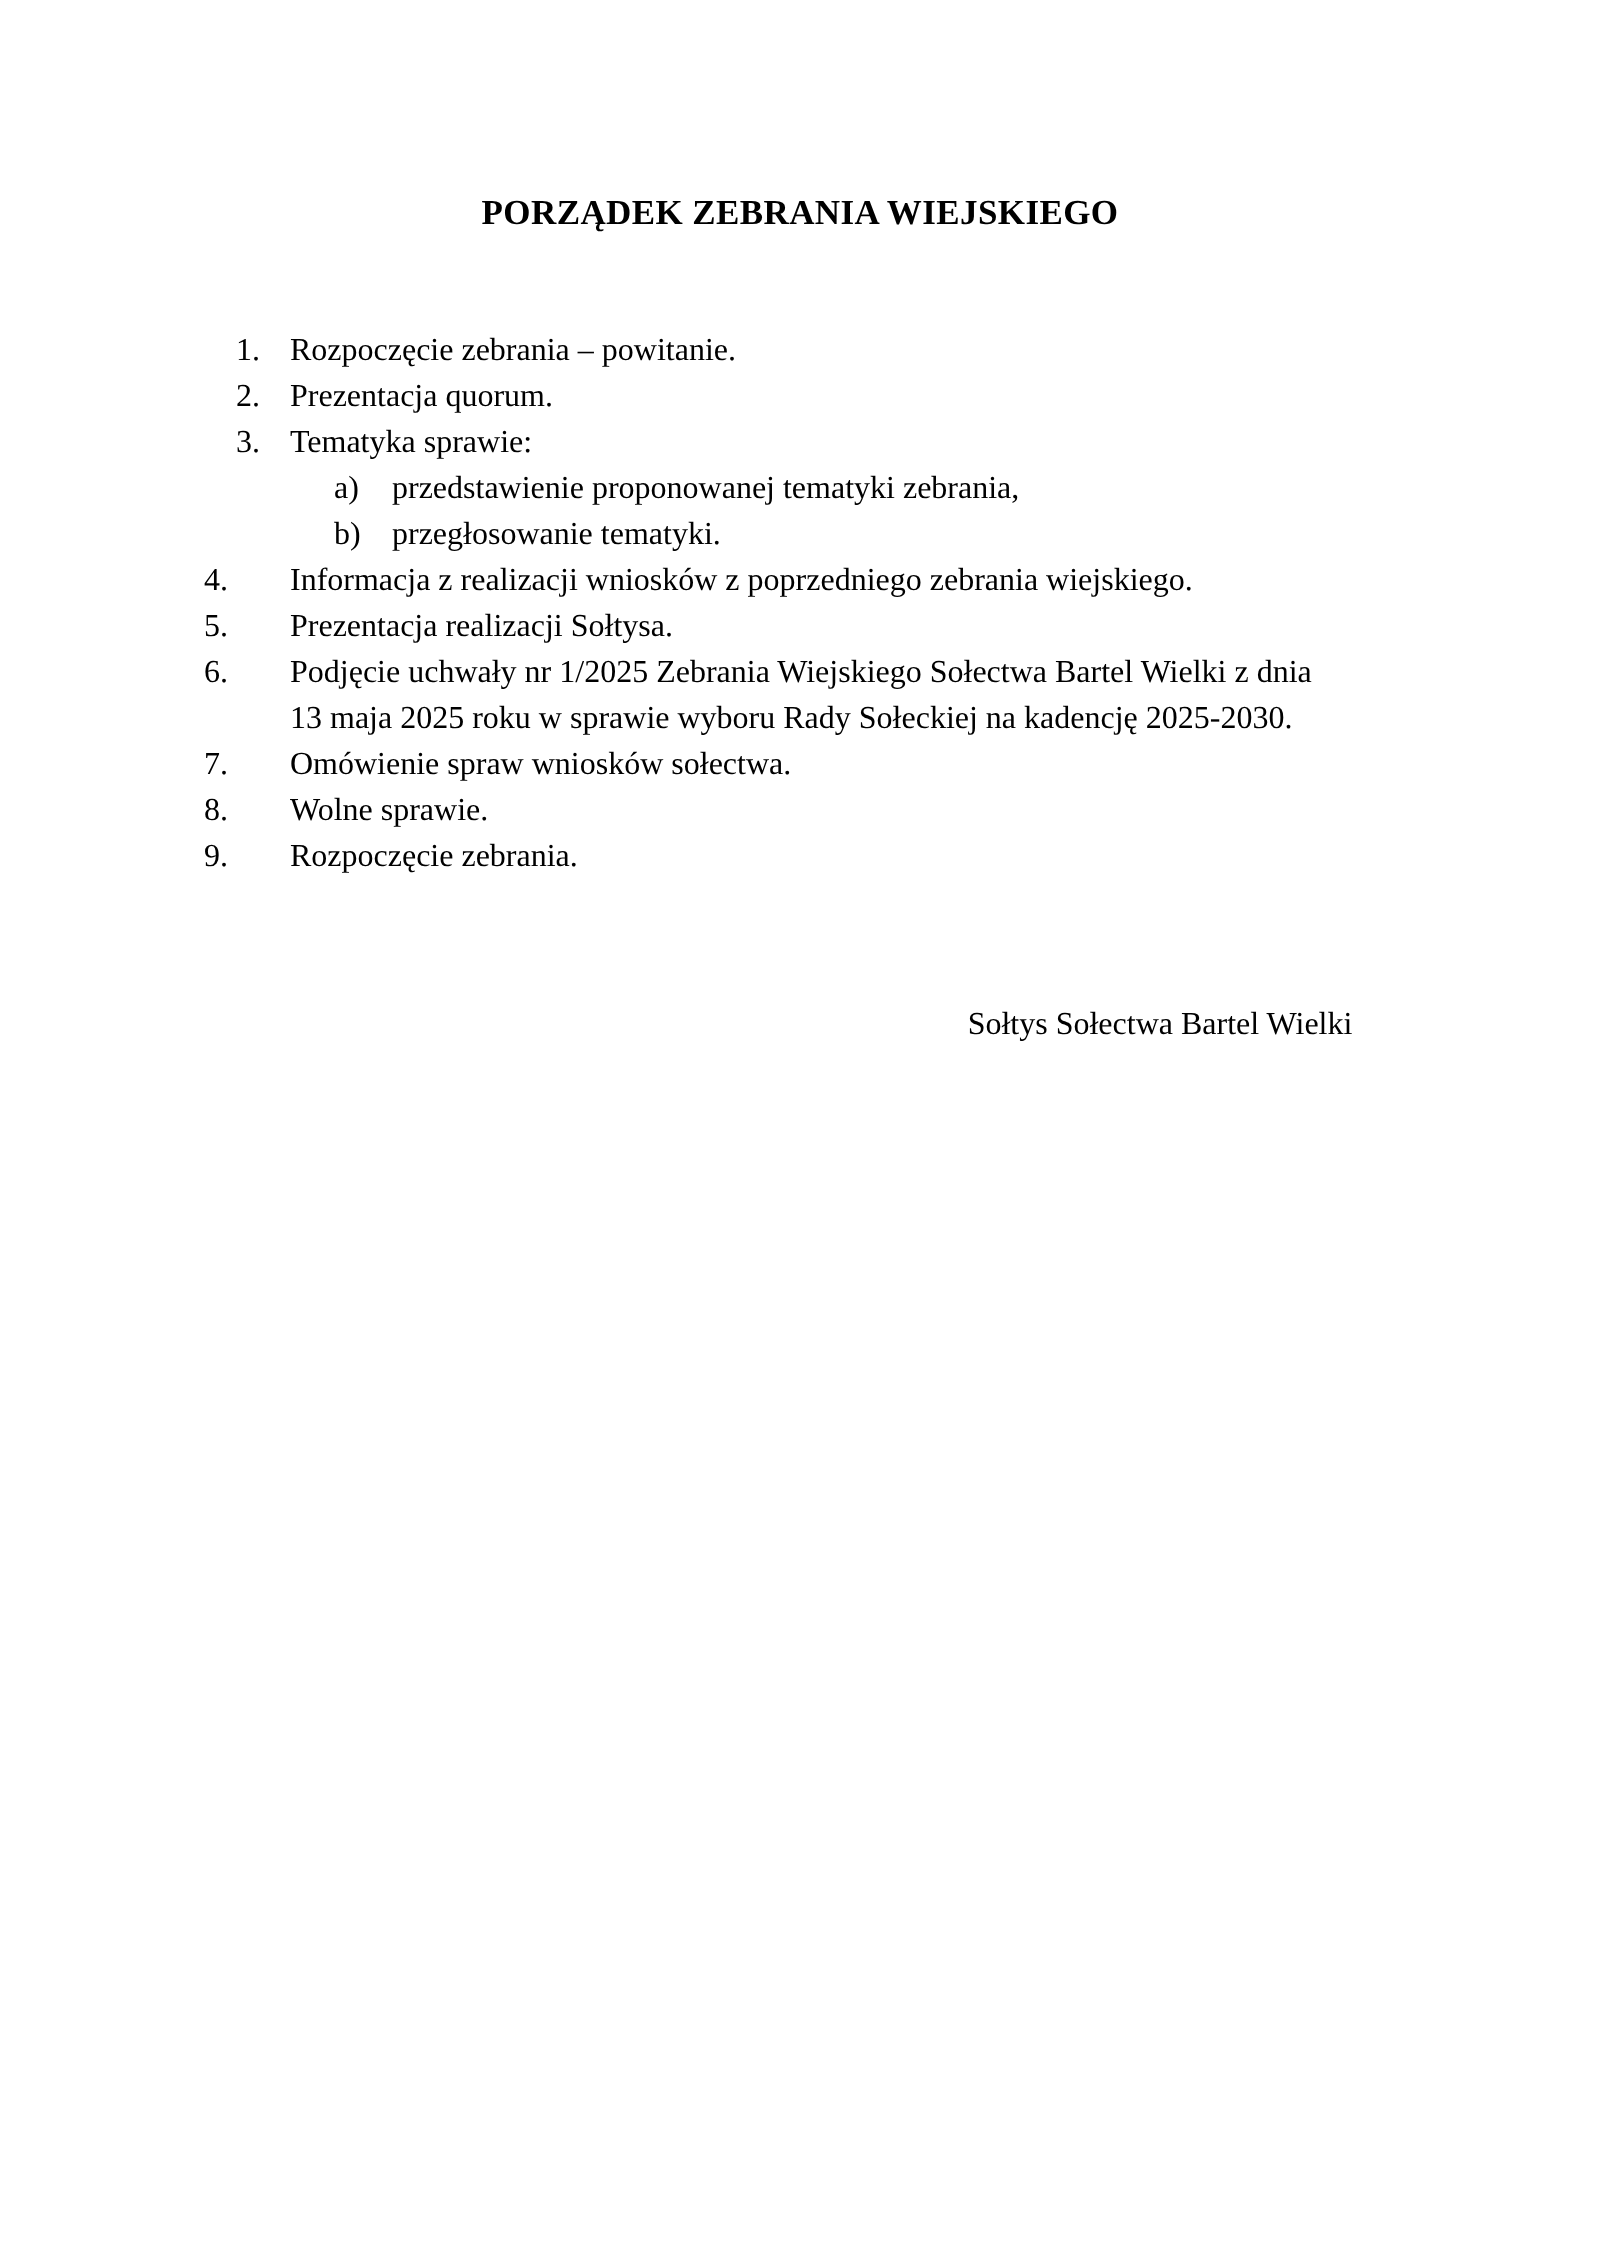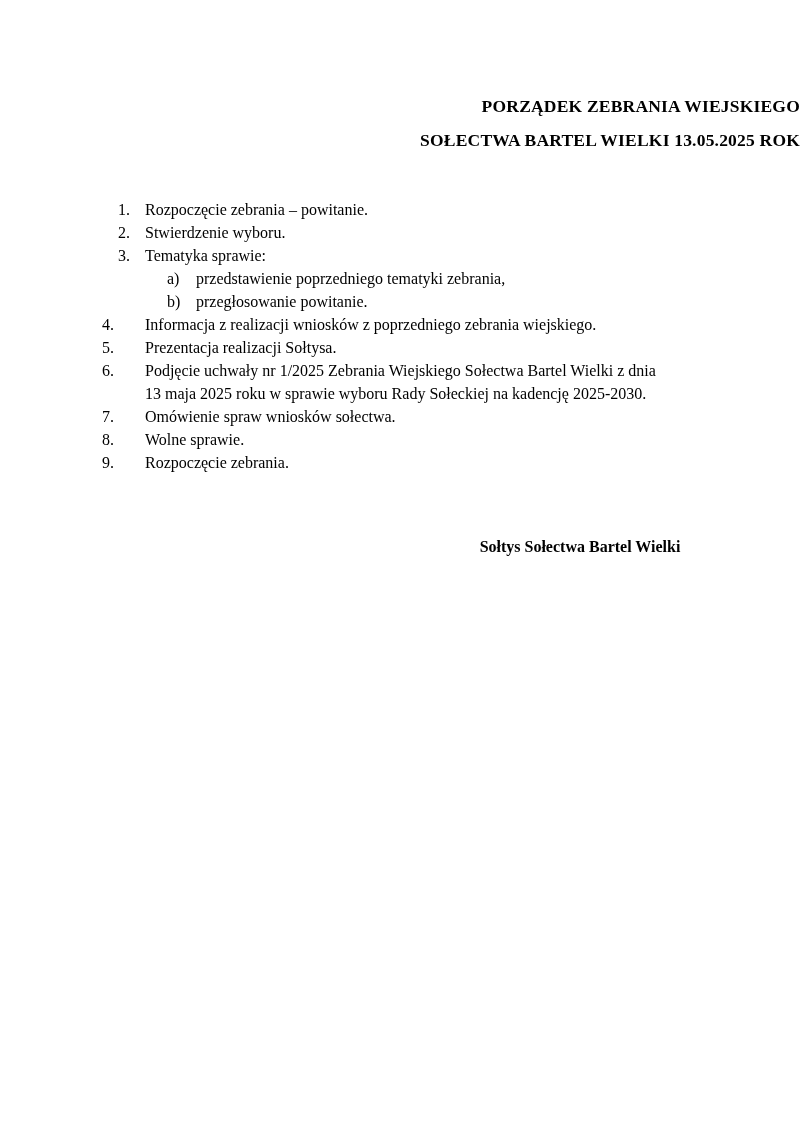--- a/index.html
+++ b/index.html
@@ -11,21 +11,21 @@
     position: relative;
     width: 800px;
     height: 1131px;
     background: #ffffff;
     color: #000000;
     font-family: "Liberation Serif", "DejaVu Serif", serif;
     overflow: hidden;
   }
   .title-block {
     padding-top: 89px;
-    text-align: right;
+    text-align: center;
     font-weight: bold;
     font-size: 17.5px;
     line-height: 34px;
     letter-spacing: 0.2px;
   }
   .agenda {
     margin-top: 41px;
     font-size: 16px;
     line-height: 23px;
   }
@@ -42,58 +42,56 @@
     white-space: pre-wrap;
     padding-right: 23px;
   }
   .signature-block {
     margin-top: 57px;
     margin-left: 380px;
     width: 400px;
     text-align: center;
     font-size: 16px;
     line-height: 31px;
-    font-weight: bold;
   }
 </style>
 </head>
 <body>
 
 <div class="page">
 
   <div class="title-block">
     <div>PORZĄDEK ZEBRANIA WIEJSKIEGO</div>
-    <div>SOŁECTWA BARTEL WIELKI 13.05.2025 ROK</div>
   </div>
 
   <div class="agenda">
 
     <div class="row lv-a">
       <span class="num">1.</span>
       <span class="txt">Rozpoczęcie zebrania – powitanie.</span>
     </div>
 
     <div class="row lv-a">
       <span class="num">2.</span>
-      <span class="txt">Stwierdzenie wyboru.</span>
+      <span class="txt">Prezentacja quorum.</span>
     </div>
 
     <div class="row lv-a">
       <span class="num">3.</span>
       <span class="txt">Tematyka sprawie:</span>
     </div>
 
     <div class="row sub">
       <span class="num">a)</span>
-      <span class="txt">przedstawienie poprzedniego tematyki zebrania,</span>
+      <span class="txt">przedstawienie proponowanej tematyki zebrania,</span>
     </div>
 
     <div class="row sub">
       <span class="num">b)</span>
-      <span class="txt">przegłosowanie powitanie.</span>
+      <span class="txt">przegłosowanie tematyki.</span>
     </div>
 
     <div class="row lv-b">
       <span class="num">4.</span>
       <span class="txt">Informacja z realizacji wniosków z poprzedniego zebrania wiejskiego.</span>
     </div>
 
     <div class="row lv-b">
       <span class="num">5.</span>
       <span class="txt">Prezentacja realizacji Sołtysa.</span>

